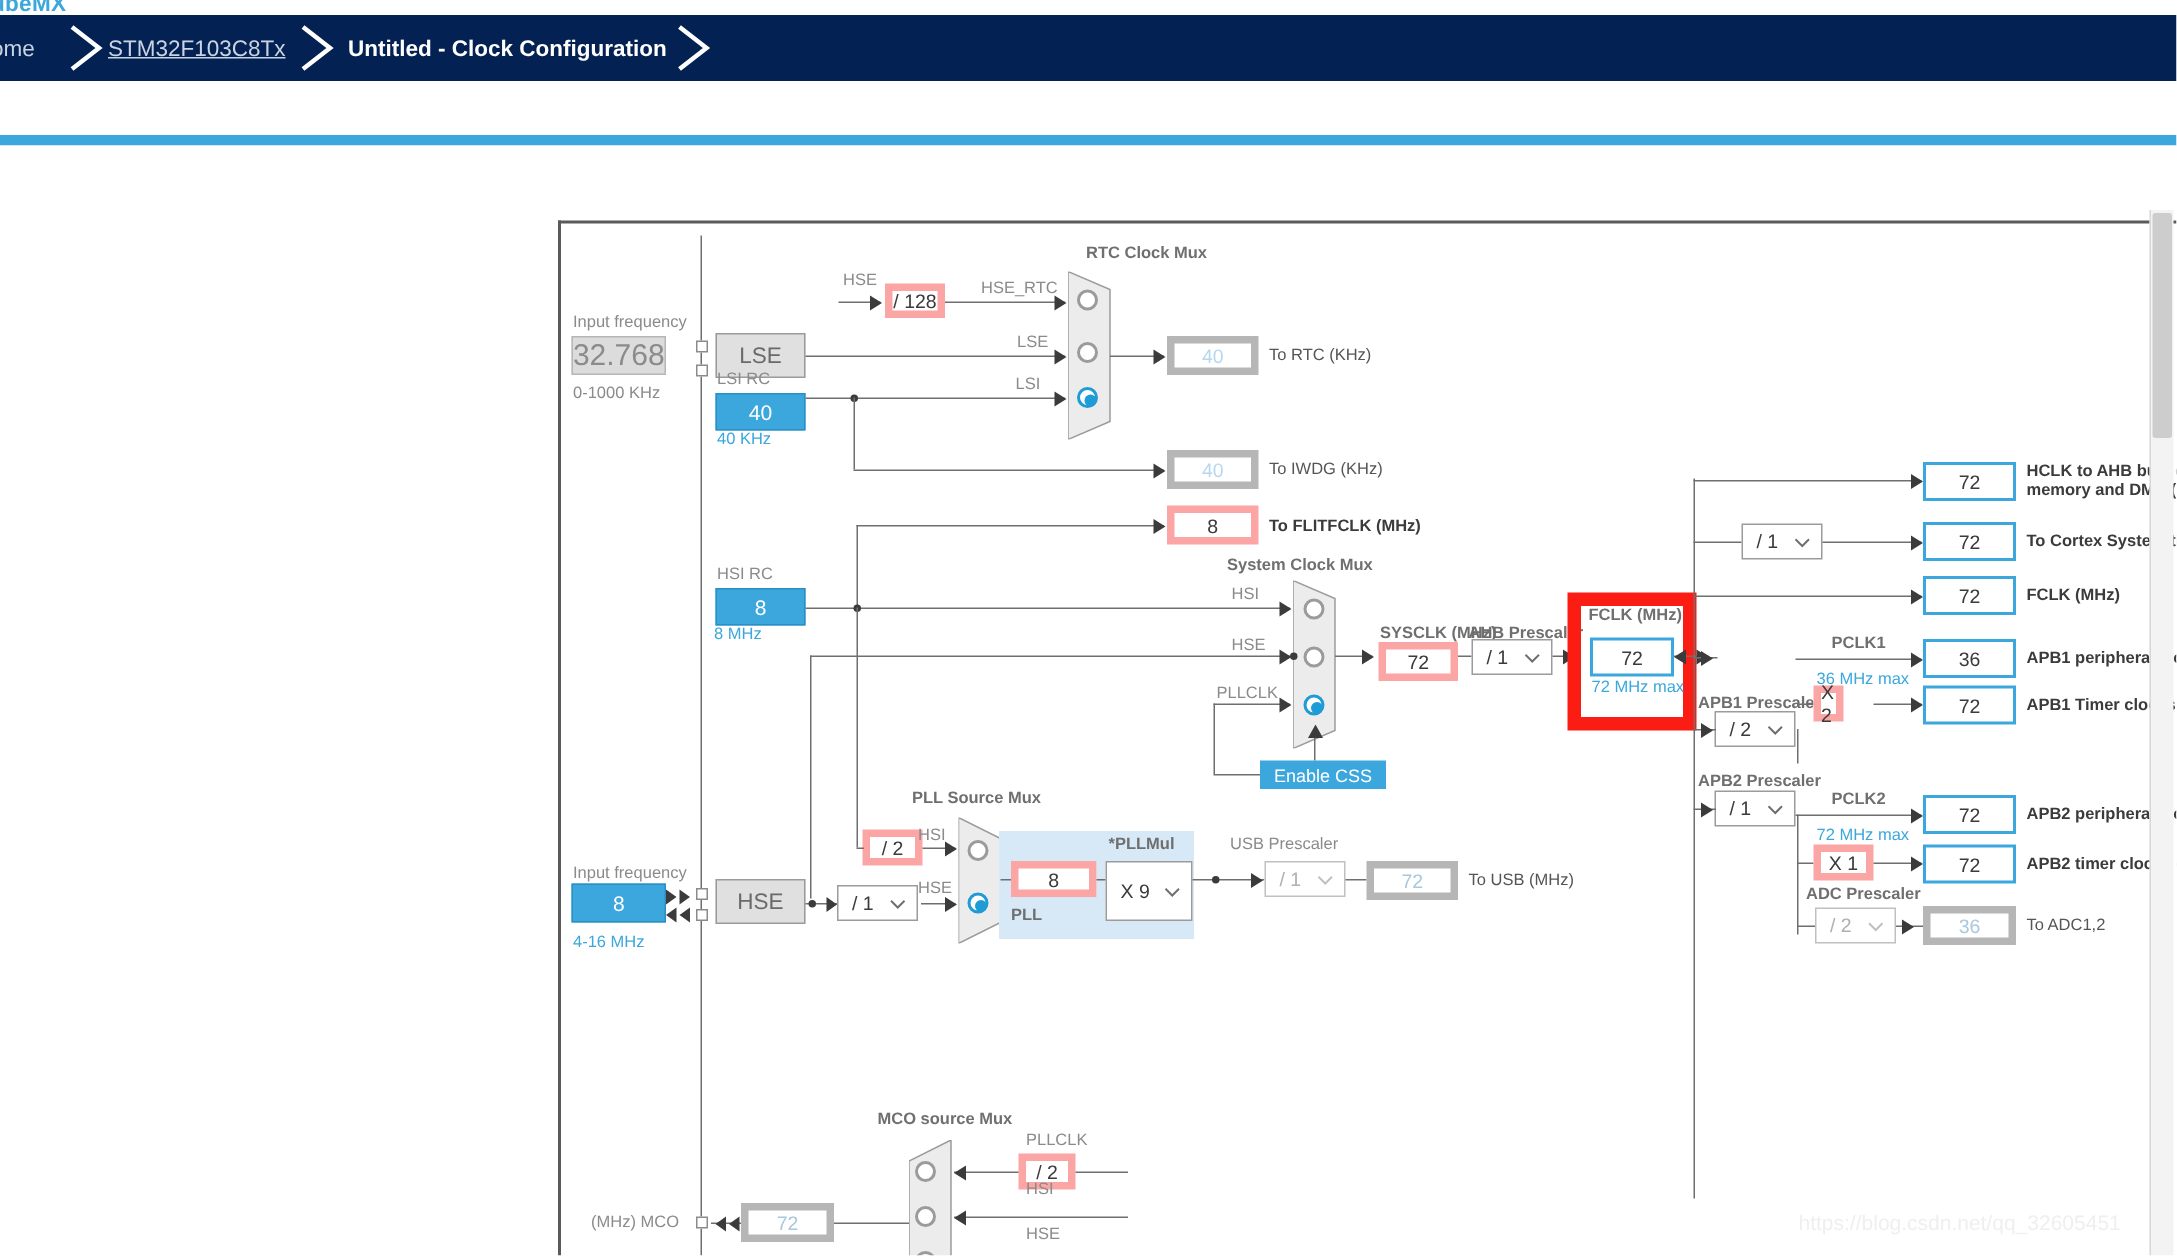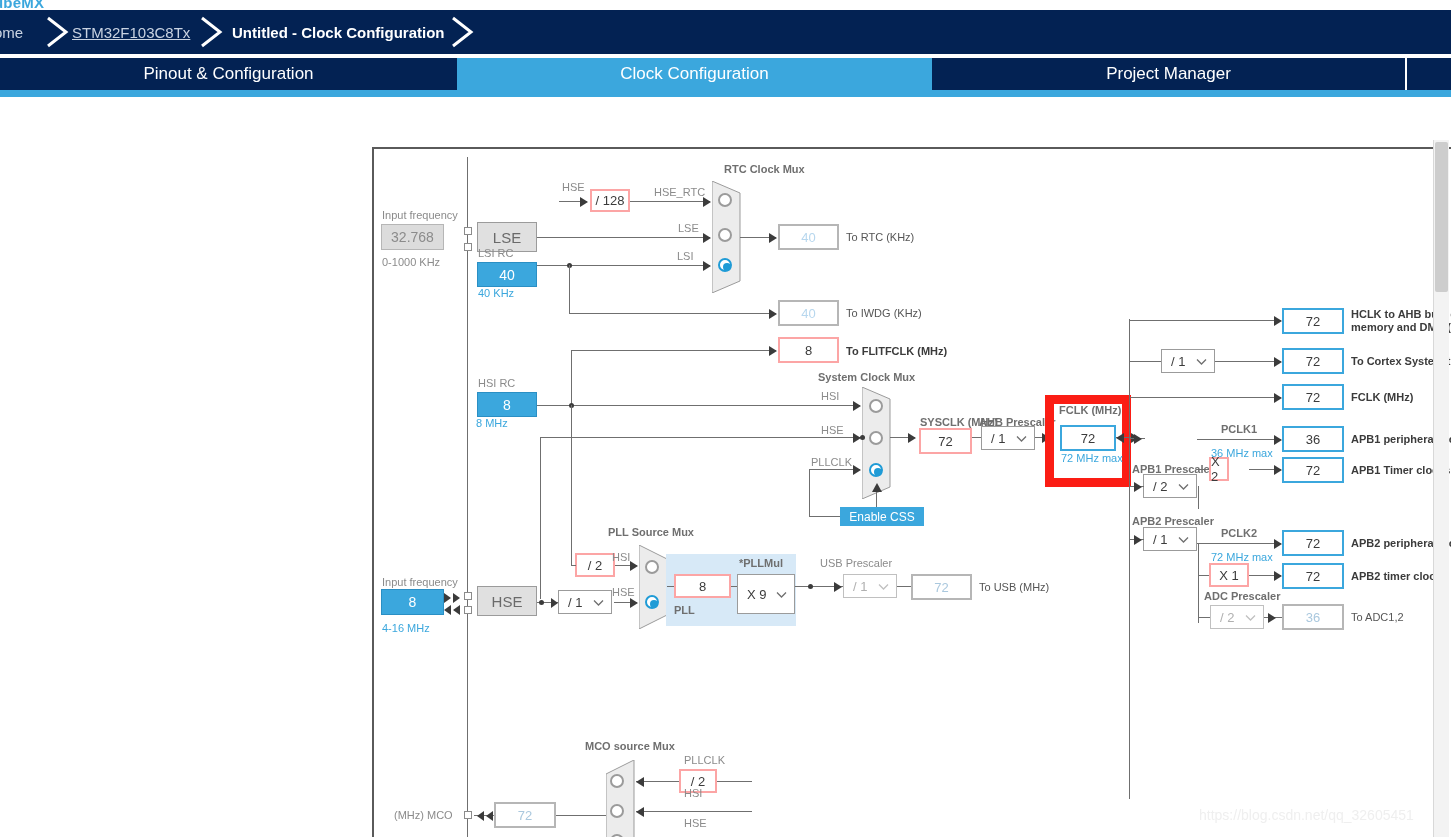--- a/index.html
+++ b/index.html
@@ -44,27 +44,27 @@
            background:#ffffff; border-top:2px solid #5a5a5a; border-left:2px solid #5a5a5a; overflow:hidden; }
   .canvas { position:absolute; left:0; top:0; width:1079px; height:690px; }
 
   
   .lbl { position:absolute; color:#8b8b8b; font-size:11px; white-space:nowrap; line-height:12px; }
   .lbl.dark { color:#555; }
   .lbl.bold { font-weight:bold; color:#6f6f6f; }
   .lbl.blue { color:#3ba7dd; }
   .lbl.bk { color:#3b3b3b; font-weight:bold; }
 
-  .box { position:absolute; border:2px solid #fca5a5; background:#ffffff; color:#3b3b3b;
+  .box { position:absolute; border:5px solid #fca5a5; background:#ffffff; color:#3b3b3b;
          font-size:13px; display:flex; align-items:center; justify-content:center; }
   .box.dim { color:#b7d7ee; border-color:#b6b6b6; }
   .box.dim2 { color:#aac8de; border-color:#b6b6b6; }
   .box.blueborder { border:2px solid #3ba7dd; color:#3b3b3b; }
   .box.active { background:#3ba7dd; border:1px solid #2a8fc4; color:#ffffff; font-size:14px; }
-  .box.grayfill { background:#dcdcdc; border:1px solid #b6b6b6; color:#8b8b8b; font-size:14px; }
+  .box.grayfill { background:#dcdcdc; border:1px solid #b6b6b6; color:#8b8b8b; font-size:20px; }
   .box.osc { background:#e0e0e0; border:1px solid #9b9b9b; color:#6a6a6a; font-size:15px; }
 
   .combo { position:absolute; border:1px solid #9b9b9b; background:#ffffff; color:#3b3b3b; font-size:13px; }
   .combo .cv { position:absolute; left:9px; top:50%; transform:translateY(-50%); }
   .combo .carrow { position:absolute; right:7px; top:50%; transform:translateY(-50%); }
   .combo.dim { color:#b0b0b0; border-color:#c0c0c0; }
 
   .wire { position:absolute; background:#6f6f6f; }
   .wire.h { height:1px; }
   .wire.v { width:1px; }
@@ -110,26 +110,20 @@
         </svg>
     </div>
     <div class="crumb active" style="left:232px;">Untitled - Clock Configuration</div>
     <div class="chev" style="left:447px;">
       <svg width="34" height="44">
           <polyline points="6,8 24,22 6,36" fill="none" stroke="#ffffff" stroke-width="3"></polyline>
         </svg>
     </div>
   </div>
 
-  <div class="tabbar">
-    <div class="tab" style="left:0px; width:457px;">Pinout &amp; Configuration</div>
-    <div class="tab sel" style="left:457px; width:475px;">Clock Configuration</div>
-    <div class="tab" style="left:932px; width:473px;">Project Manager</div>
-    <div class="tab" style="left:1407px; width:44px;"></div>
-  </div>
   <div class="tab-sep" style="left:1405px;"></div>
   <div class="tab-underline"></div>
 
   <div class="toolbar">
     <div class="tbtn" style="left:631px; width:24px;">
       <svg width="22" height="20" viewBox="0 0 22 20">
         <path d="M13 6 H6 M6 6 L10 2 M6 6 L10 10 M13 6 a5 5 0 0 1 0 10 H7" fill="none" stroke="#c4c4c4" stroke-width="1.4"></path>
       </svg>
     </div>
     <div class="tbtn" style="left:685px; width:24px;">

